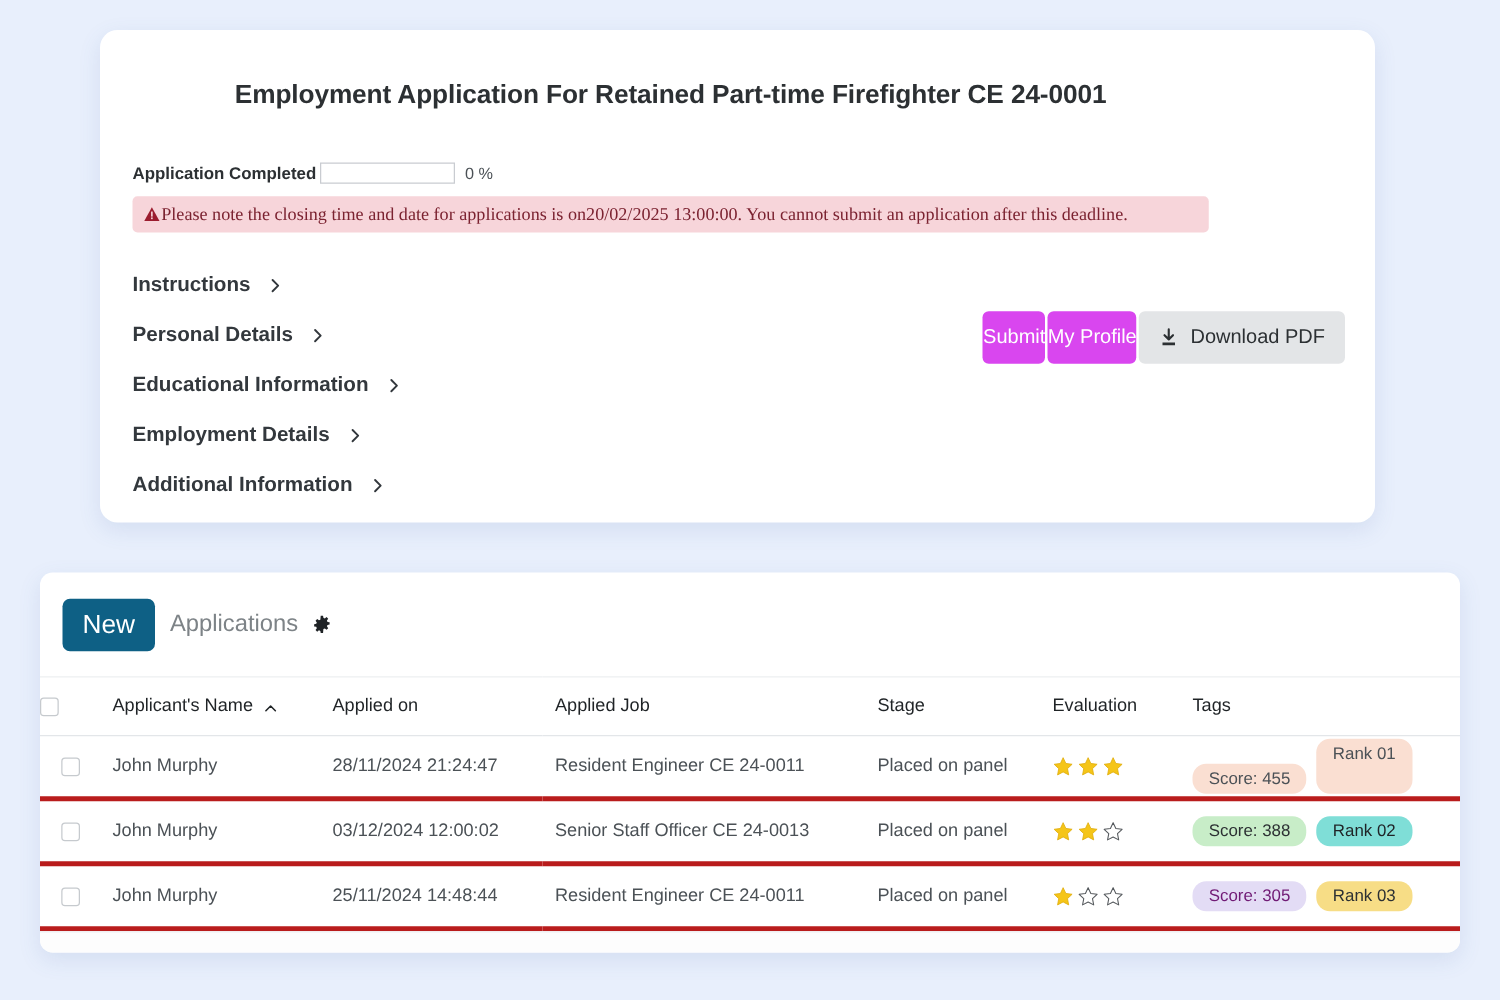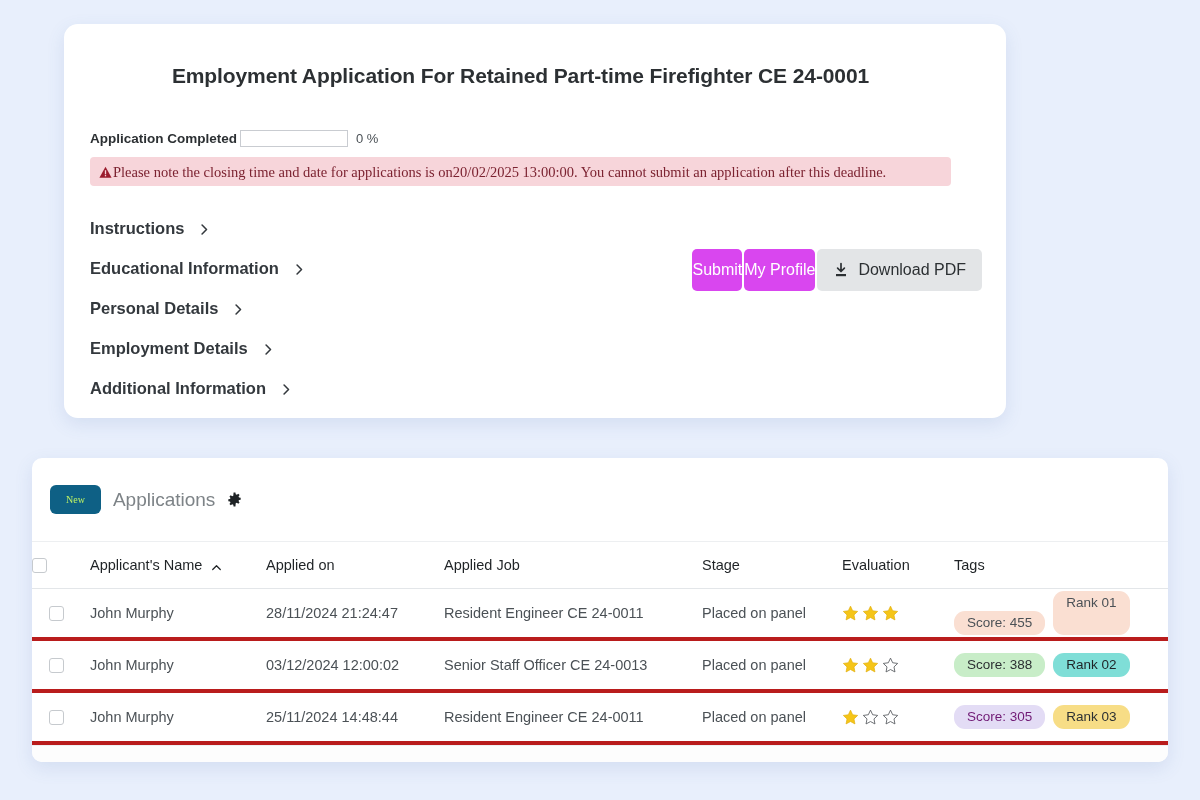--- a/index.html
+++ b/index.html
@@ -11,23 +11,23 @@
     height: 800px;
     background: #e8effc;
     font-family: "Liberation Sans", sans-serif;
     overflow: hidden;
     position: relative;
   }
 
   
   .app-card {
     position: absolute;
-    left: 64px;
+    left: 80px;
     top: 24px;
-    width: 942px;
+    width: 1020px;
     height: 394px;
     background: #ffffff;
     border-radius: 14px;
     box-shadow: 0 6px 18px rgba(80, 110, 170, 0.13);
     box-sizing: border-box;
   }
 
   .app-title {
     position: absolute;
     left: 0;
@@ -173,25 +173,25 @@
   }
   .list-head {
     height: 83px;
     display: flex;
     align-items: center;
     padding-left: 18px;
     gap: 12px;
   }
   .new-btn {
     background: #0e6085;
-    color: #bef264;
+    color: #ffffff;
     border: none;
     border-radius: 6px;
-    font-family: Liberation Serif, serif;
-    font-size: 10px;
+    font-family: Liberation Sans, sans-serif;
+    font-size: 21px;
     padding: 9px 16px;
     cursor: pointer;
   }
   .list-title {
     font-size: 19px;
     color: #7d8387;
   }
   .gear-icon { width: 15px; height: 15px; color: #1f2326; cursor: pointer; }
 
   table.apps {
@@ -282,27 +282,27 @@
   </div>
 
   <div class="accordion">
     <div class="acc-item">
       <span class="acc-label">Instructions</span>
       <span class="chev"><svg viewBox="0 0 16 16" width="13" height="13">
             <path d="M5 2.5L10.5 8L5 13.5" fill="none" stroke="currentColor" stroke-width="1.9" stroke-linecap="round" stroke-linejoin="round"></path>
           </svg></span>
     </div>
     <div class="acc-item">
-      <span class="acc-label">Educational Information</span>
+      <span class="acc-label">Personal Details</span>
       <span class="chev"><svg viewBox="0 0 16 16" width="13" height="13">
             <path d="M5 2.5L10.5 8L5 13.5" fill="none" stroke="currentColor" stroke-width="1.9" stroke-linecap="round" stroke-linejoin="round"></path>
           </svg></span>
     </div>
     <div class="acc-item">
-      <span class="acc-label">Personal Details</span>
+      <span class="acc-label">Educational Information</span>
       <span class="chev"><svg viewBox="0 0 16 16" width="13" height="13">
             <path d="M5 2.5L10.5 8L5 13.5" fill="none" stroke="currentColor" stroke-width="1.9" stroke-linecap="round" stroke-linejoin="round"></path>
           </svg></span>
     </div>
     <div class="acc-item">
       <span class="acc-label">Employment Details</span>
       <span class="chev"><svg viewBox="0 0 16 16" width="13" height="13">
             <path d="M5 2.5L10.5 8L5 13.5" fill="none" stroke="currentColor" stroke-width="1.9" stroke-linecap="round" stroke-linejoin="round"></path>
           </svg></span>
     </div>

